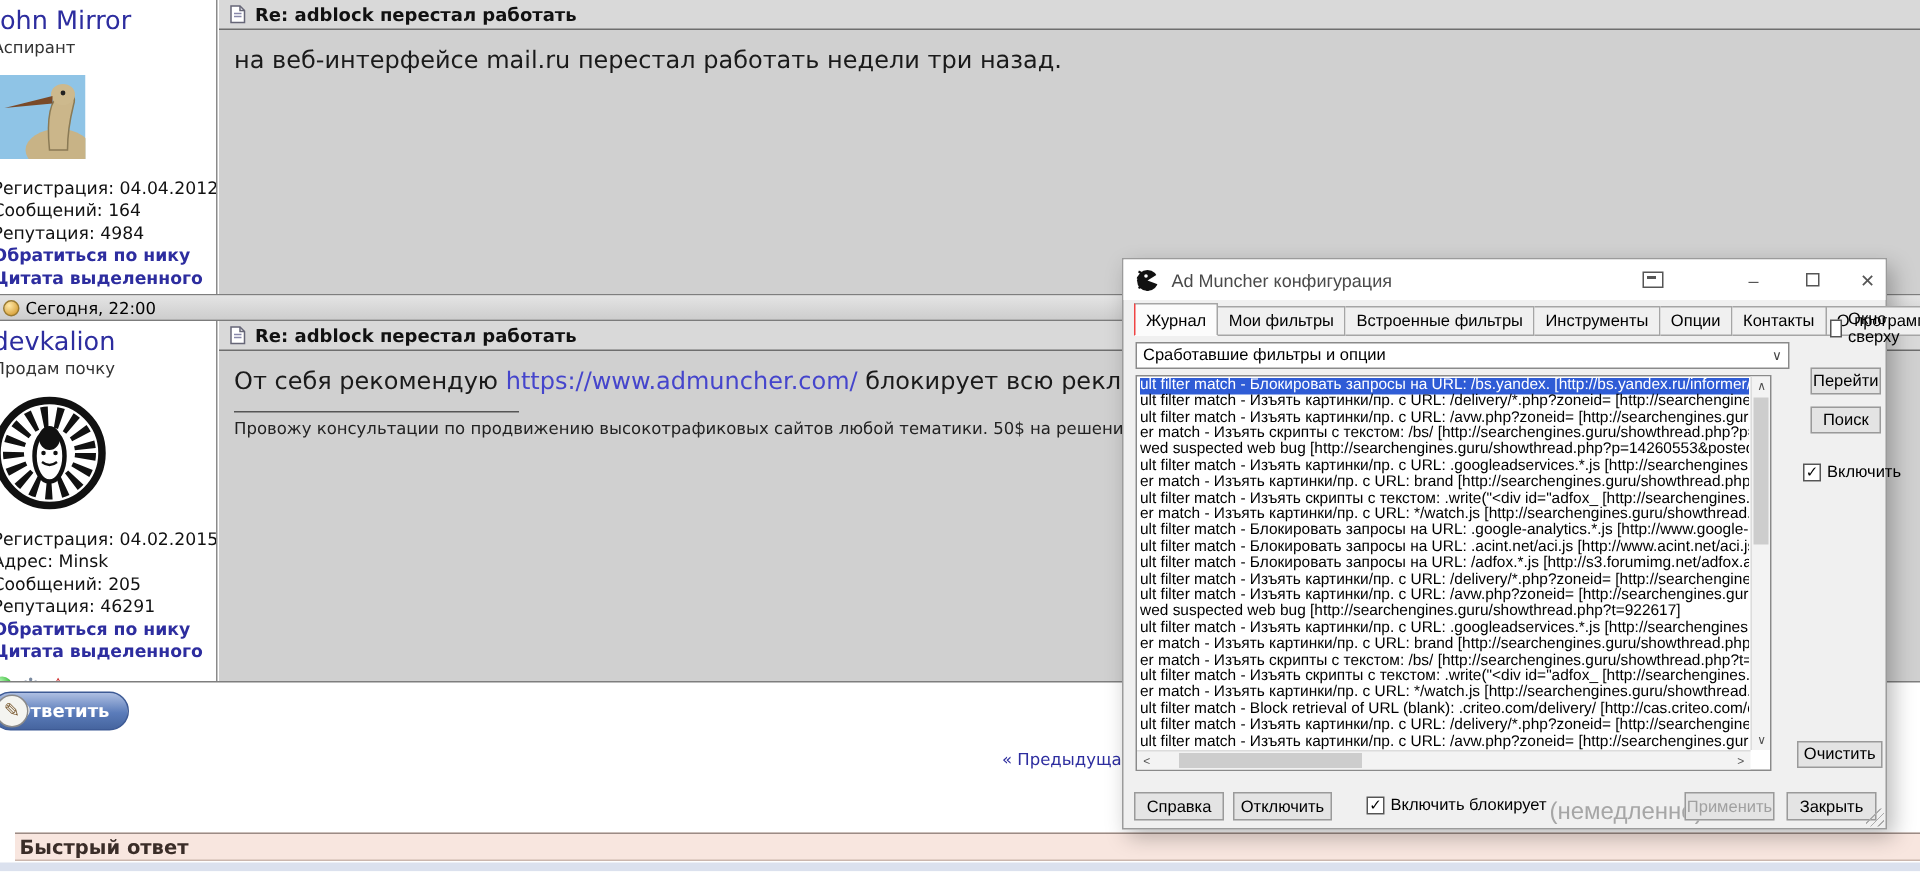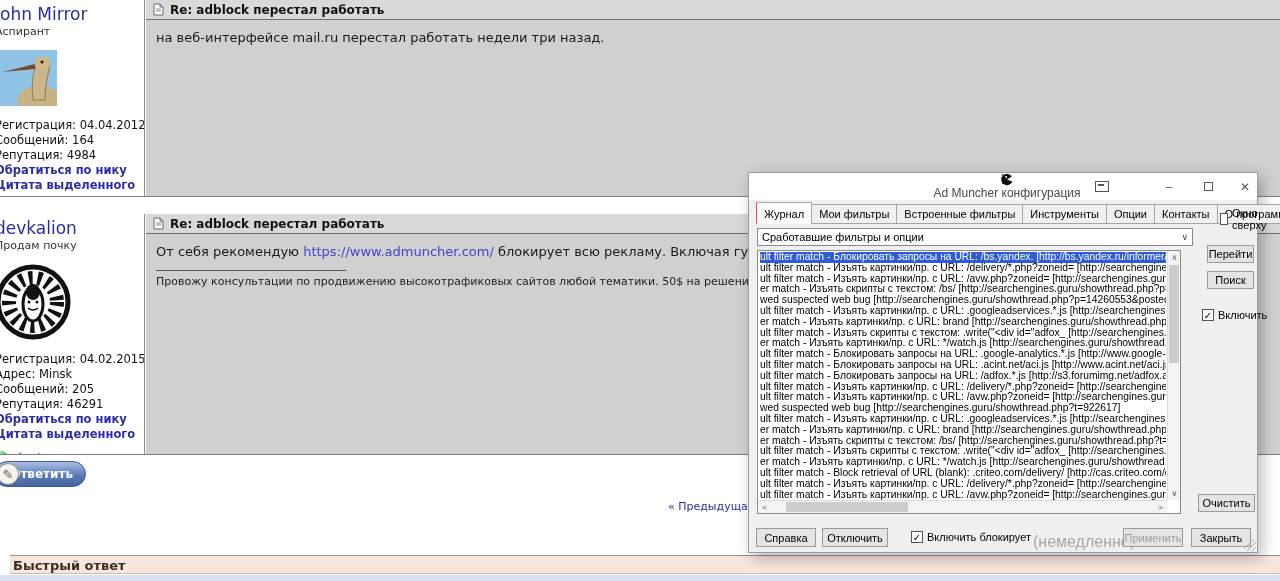--- a/index.html
+++ b/index.html
@@ -23,21 +23,21 @@
   .uicons { display:flex; align-items:center; gap:7px; margin-top:9px; }
   .status-dot { width:13px; height:13px; border-radius:50%; }
   .dot-green { background:radial-gradient(circle at 35% 30%, #bbffbb 0%, #22aa22 75%); }
   .flower { font-size:13px; color:#7a8aa0; line-height:13px; }
   .warn   { font-size:13px; color:#cc2222; line-height:13px; }
 
   .postcontent { position:absolute; left:146px; right:0; top:0; bottom:0; background:#d0d0d0; }
   .ptitle { height:20px; background:#d9d9d9; border-bottom:1px solid #6e6e6e;
             display:flex; align-items:center; gap:6px; padding-left:7px;
             font-size:12px; font-weight:bold; color:#111; }
-  .pbody  { padding:10px 10px 0 10px; font-size:13px; color:#1a1a1a; }
+  .pbody  { padding:10px 10px 0 10px; font-size:16px; color:#1a1a1a; }
   .pbody a, .msg-link { color:#4545cc; cursor:pointer; }
   .sig-sep { width:190px; border-top:1px solid #555; margin:11px 0 4px 10px; }
   .sig { font-size:11px; color:#222; padding-left:10px; }
 
   .datebar { position:absolute; top:197px; left:0; width:1280px; height:17px;
              background:linear-gradient(#e4e4e4,#cdcdcd); border-bottom:1px solid #7c7c7c;
              display:flex; align-items:center; font-size:11px; color:#000; }
   .datebar .clock { width:11px; height:11px; border-radius:50%; margin:0 4px 0 2px;
                     background:radial-gradient(circle at 35% 30%, #ffe9a8 0%, #d8a23c 80%); border:1px solid #9a7a30; }
 
@@ -53,21 +53,21 @@
   .pinkbar { position:absolute; top:555px; left:10px; width:1280px; height:19px; background:#f8e6df;
              border-top:1px solid #9b8b85; border-bottom:1px solid #cbb7ae;
              font-size:13px; font-weight:bold; color:#3a2d28; padding:2px 0 0 3px; }
   .bottomstrip { position:absolute; top:575px; left:0; width:1280px; height:6px; background:#dbe1ee; }
 
   
   .dlg { position:absolute; left:748px; top:172px; width:510px; height:381px; background:#f0f0f0;
          border:1px solid #9b9b9b; box-shadow:4px 5px 14px rgba(0,0,0,.28);
          font-family:"Liberation Sans",sans-serif; }
   .dlg-title { position:absolute; top:0; left:0; right:0; height:27px; background:#fff;
-               display:flex; align-items:center;flex-direction:column; }
+               display:flex; align-items:center; }
   .dlg-title-text { font-size:12px; color:#4a4a4a; margin-left:8px; }
   .muncher { margin-left:8px; }
   .ime-icon { position:absolute; left:346px; top:8px; width:14px; height:11px; border:1px solid #555; }
   .ime-icon::after { content:""; position:absolute; left:2px; top:2px; width:6px; height:2px; background:#555; }
   .cap-btn { position:absolute; top:0; width:36px; height:27px; display:flex; align-items:center;
              justify-content:center; color:#555; font-size:12px; cursor:pointer; }
   .cap-min { left:402px; }
   .cap-max { left:441px; }
   .cap-max .sq { width:9px; height:9px; border:1px solid #555; }
   .cap-close { left:478px; }
@@ -155,20 +155,24 @@
           <path d="M7 1 v3 h3" fill="none" stroke="#667" stroke-width="1"></path>
           <line x1="3" y1="6" x2="8" y2="6" stroke="#88a" stroke-width="1"></line>
           <line x1="3" y1="8" x2="8" y2="8" stroke="#88a" stroke-width="1"></line>
         </svg>
         <span>Re: adblock перестал работать</span>
       </div>
       <div class="pbody">на веб-интерфейсе mail.ru перестал работать недели три назад.</div>
     </div>
   </div>
 
+  <div class="datebar">
+    <span class="clock"></span>
+    <span>Сегодня, 22:00</span>
+  </div>
 
   <div class="post post2">
     <div class="usercol">
       <div class="usercol-inner">
         <div class="uname">devkalion</div>
         <div class="usub">Продам почку</div>
         <svg class="avatar" width="76" height="76" viewBox="0 0 76 76">
           <circle cx="38" cy="38" r="35" fill="#fff" stroke="#111" stroke-width="5"></circle>
           <circle cx="38" cy="38" r="24" fill="none" stroke="#111" stroke-width="14" stroke-dasharray="4 5"></circle>
           <ellipse cx="38" cy="40" rx="10" ry="17" fill="#fff" stroke="#111" stroke-width="3"></ellipse>

